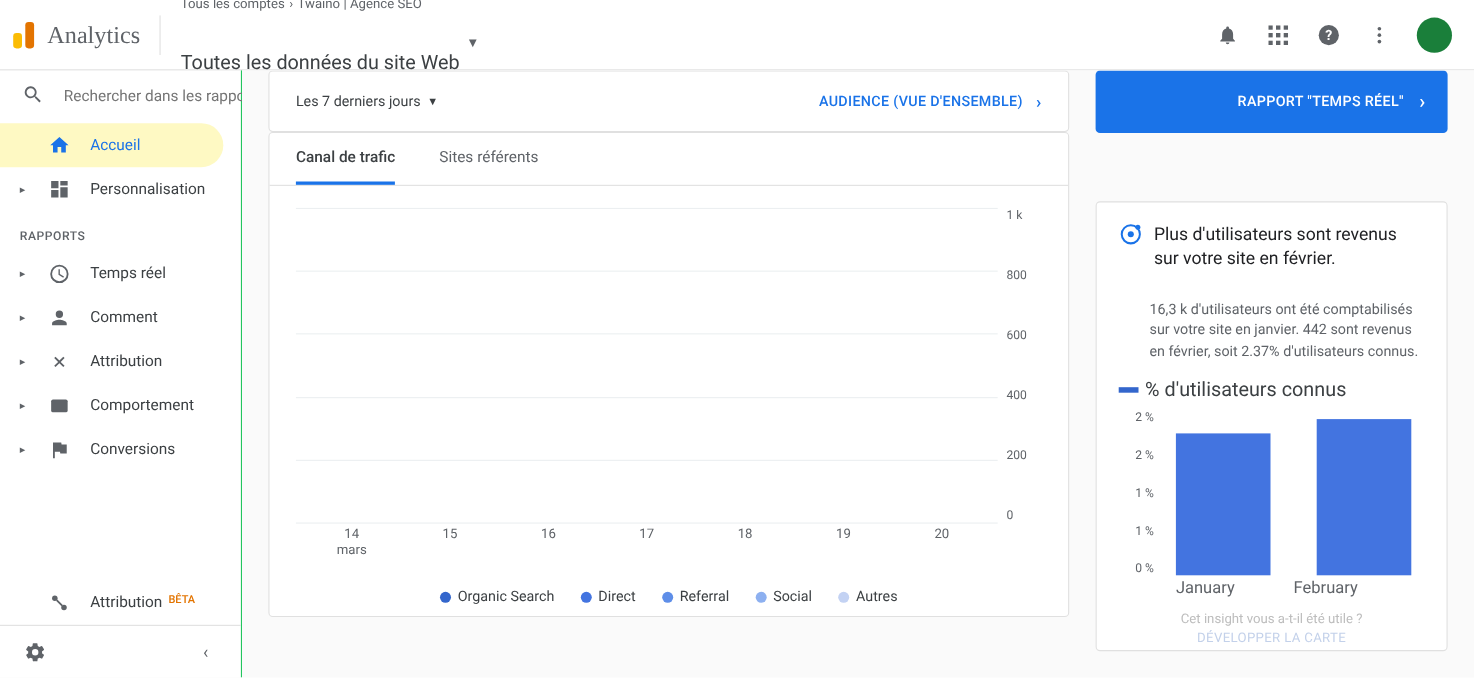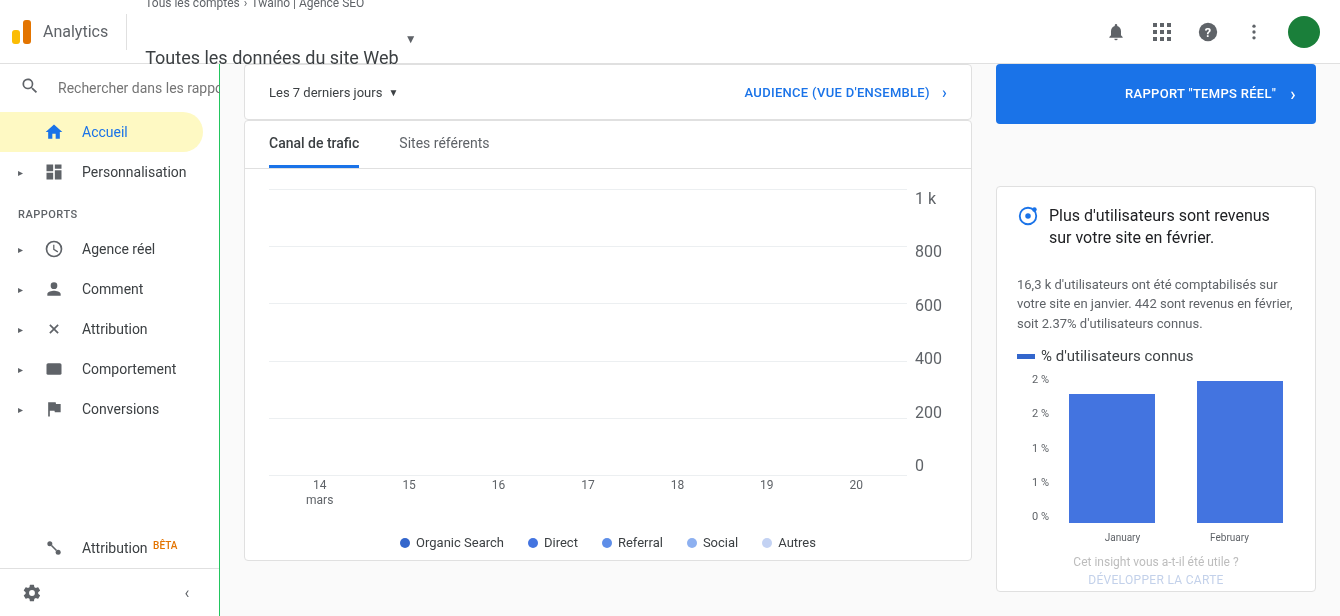--- a/index.html
+++ b/index.html
@@ -4,21 +4,21 @@
   <style>
     * { margin: 0; padding: 0; box-sizing: border-box; font-family: Roboto, "Helvetica Neue", Arial, sans-serif; }
     body { width: 1340px; height: 616px; background: #fff; overflow: hidden; }
     
     
     .header { height: 64px; display: flex; align-items: center; padding: 0 20px 0 12px; border-bottom: 1px solid #e0e0e0; }
     .logo-box { display: flex; align-items: center; gap: 12px; }
     .logo-mark { display: flex; align-items: flex-end; gap: 3px; }
     .logo-bar1 { width: 8px; height: 14px; background: #fbbc04; border-radius: 3px; }
     .logo-bar2 { width: 8px; height: 24px; background: #e37400; border-radius: 3px; }
-    .logo-text { font-size: 16px; color: #5f6368; }
+    .logo-text { font-size: 22px; color: #5f6368; font-family: Liberation Serif, serif; }
     .header-sep { width: 1px; height: 36px; background: #e0e0e0; margin: 0 18px; }
     .title-block { display: flex; flex-direction: column; gap: 1px; }
     .breadcrumb { font-size: 12px; color: #5f6368; display: flex; align-items: center; gap: 4px; }
     .title-row { display: flex; align-items: center; gap: 6px; }
     .title-main { font-size: 18px; color: #3c4043; margin-top: 36px; }
     .header-actions { margin-left: auto; display: flex; align-items: center; gap: 22px; }
     .icon-btn { width: 24px; height: 24px; display: flex; align-items: center; justify-content: center; color: #5f6368; cursor: pointer; }
     .avatar { width: 32px; height: 32px; border-radius: 50%; background: #1a7f3a; display: flex; align-items: center; justify-content: center; color: #fff; font-size: 10px; }
     
     
@@ -46,21 +46,21 @@
     .strip-left { display: flex; align-items: center; gap: 6px; color: #3c4043; }
     .strip-link { margin-left: auto; color: #1a73e8; letter-spacing: 0.3px; font-size: 13px; display: flex; align-items: center; gap: 12px; font-weight: 500; }
     .section-heading { font-size: 18px; color: #3c4043; margin: 18px 0 10px 2px; font-weight: 400; }
     
     .tabs { display: flex; gap: 40px; padding: 0 24px; border-bottom: 1px solid #e0e0e0; }
     .tab { padding: 14px 0; font-size: 14px; color: #5f6368; cursor: pointer; border-bottom: 3px solid transparent; }
     .tab.active { color: #3c4043; font-weight: 500; border-bottom-color: #1a73e8; }
     
     .chart-area { padding: 20px 24px 8px; }
     .chart-grid { position: relative; height: 310px; }
-    .y-labels { position: absolute; right: 0; top: 0; bottom: 24px; width: 32px; display: flex; flex-direction: column; justify-content: space-between; text-align: left; font-size: 16px; color: #5f6368; }
+    .y-labels { position: absolute; right: 0; top: 0; bottom: 24px; width: 32px; display: flex; flex-direction: column; justify-content: space-between; text-align: left; font-size: 11px; color: #5f6368; }
     .grid-lines { position: absolute; left: 0; right: 40px; top: 0; bottom: 24px; }
     .grid-line { position: absolute; left: 0; right: 0; height: 1px; background: #eceff1; }
     .bars-wrap { position: absolute; left: 0; right: 40px; bottom: 24px; top: 0; display: flex; align-items: flex-end; gap: 14px; padding: 0 6px; }
     .bar-col { flex: 1; display: flex; flex-direction: column-reverse; }
     .seg { width: 100%; }
     .seg.organic { background: #3366cc; }
     .seg.direct { background: #4374e0; }
     .seg.referral { background: #5e8ee8; }
     .seg.social { background: #8db0f0; }
     .seg.autres { background: #c3d2f3; }
@@ -70,29 +70,29 @@
     .legend-item { display: flex; align-items: center; gap: 6px; }
     .legend-dot { width: 10px; height: 10px; border-radius: 50%; }
     
     
     .main-right { width: 320px; display: flex; flex-direction: column; }
     .blue-card { background: #1a73e8; color: #fff; border-radius: 4px; height: 64px; display: flex; align-items: center; justify-content: flex-end; padding: 0 20px; gap: 14px; font-size: 13px; letter-spacing: 0.3px; font-weight: 500; }
     .insight-card { background: #fff; border: 1px solid #e0e0e0; border-radius: 4px; padding: 18px 20px 4px; margin-top: 62px; }
     .insight-head { display: flex; align-items: flex-start; gap: 10px; margin-bottom: 25px; }
     .insight-icon { width: 22px; height: 22px; flex-shrink: 0; }
     .insight-title { font-size: 16px; color: #202124; line-height: 1.4; }
-    .insight-body { font-size: 13px; color: #5f6368; line-height: 1.5; margin-bottom: 14px; }
-    .mini-legend { display: flex; align-items: center; gap: 6px; font-size: 15px; color: #3c4043; margin-bottom: 8px; }
+    .insight-body { font-size: 13px; color: #5f6368; line-height: 1.5; margin-bottom: 14px; margin-left: 28px; }
+    .mini-legend { display: flex; align-items: center; gap: 6px; font-size: 18px; color: #3c4043; margin-bottom: 8px; }
     .mini-legend-bar { width: 18px; height: 5px; background: #3366cc; }
     .mini-chart { position: relative; height: 170px; }
     .mini-y { position: absolute; left: 0; top: 0; bottom: 20px; width: 32px; display: flex; flex-direction: column; justify-content: space-between; font-size: 11px; color: #5f6368; text-align: right; }
     .mini-bars { position: absolute; left: 40px; right: 0; bottom: 20px; top: 0; display: flex; align-items: flex-end; gap: 42px; padding: 0 12px; }
     .mini-bar { flex: 1; background: #4374e0; }
     .mini-x { position: absolute; left: 40px; right: 0; bottom: 0; display: flex; padding: 0 12px; }
-    .mini-x-label { flex: 1; text-align: center; font-size: 10px; color: #5f6368; }
+    .mini-x-label { flex: 1; font-size: 15px; color: #5f6368; }
     .insight-footer { font-size: 12px; color: #bdbdbd; text-align: center; margin-top: 12px; }
     .insight-footer-link { font-size: 12px; color: #c3d1ea; text-align: center; margin-top: 4px; letter-spacing: 0.3px; }
   </style>
 </head>
 <body>
 
 <div class="header">
   <div class="logo-box">
     <div class="logo-mark">
       <div class="logo-bar1"></div>
@@ -178,21 +178,21 @@
       <span>Personnalisation</span>
     </div>
     <div class="section-label">RAPPORTS</div>
     <div class="nav-item">
       <span class="expand">▸</span>
       <span class="nav-icon">
           <svg width="20" height="20" viewBox="0 0 24 24">
             <path fill="#5f6368" d="M12 2a10 10 0 1 0 10 10A10 10 0 0 0 12 2zm0 18a8 8 0 1 1 8-8 8 8 0 0 1-8 8zm.5-13H11v6l5.2 3.1.8-1.3-4.5-2.7z"></path>
           </svg>
         </span>
-      <span>Agence réel</span>
+      <span>Temps réel</span>
     </div>
     <div class="nav-item">
       <span class="expand">▸</span>
       <span class="nav-icon">
           <svg width="20" height="20" viewBox="0 0 24 24">
             <path fill="#5f6368" d="M12 12a4 4 0 1 0-4-4 4 4 0 0 0 4 4zm0 2c-2.7 0-8 1.3-8 4v2h16v-2c0-2.7-5.3-4-8-4z"></path>
           </svg>
         </span>
       <span>Comment</span>
     </div>

